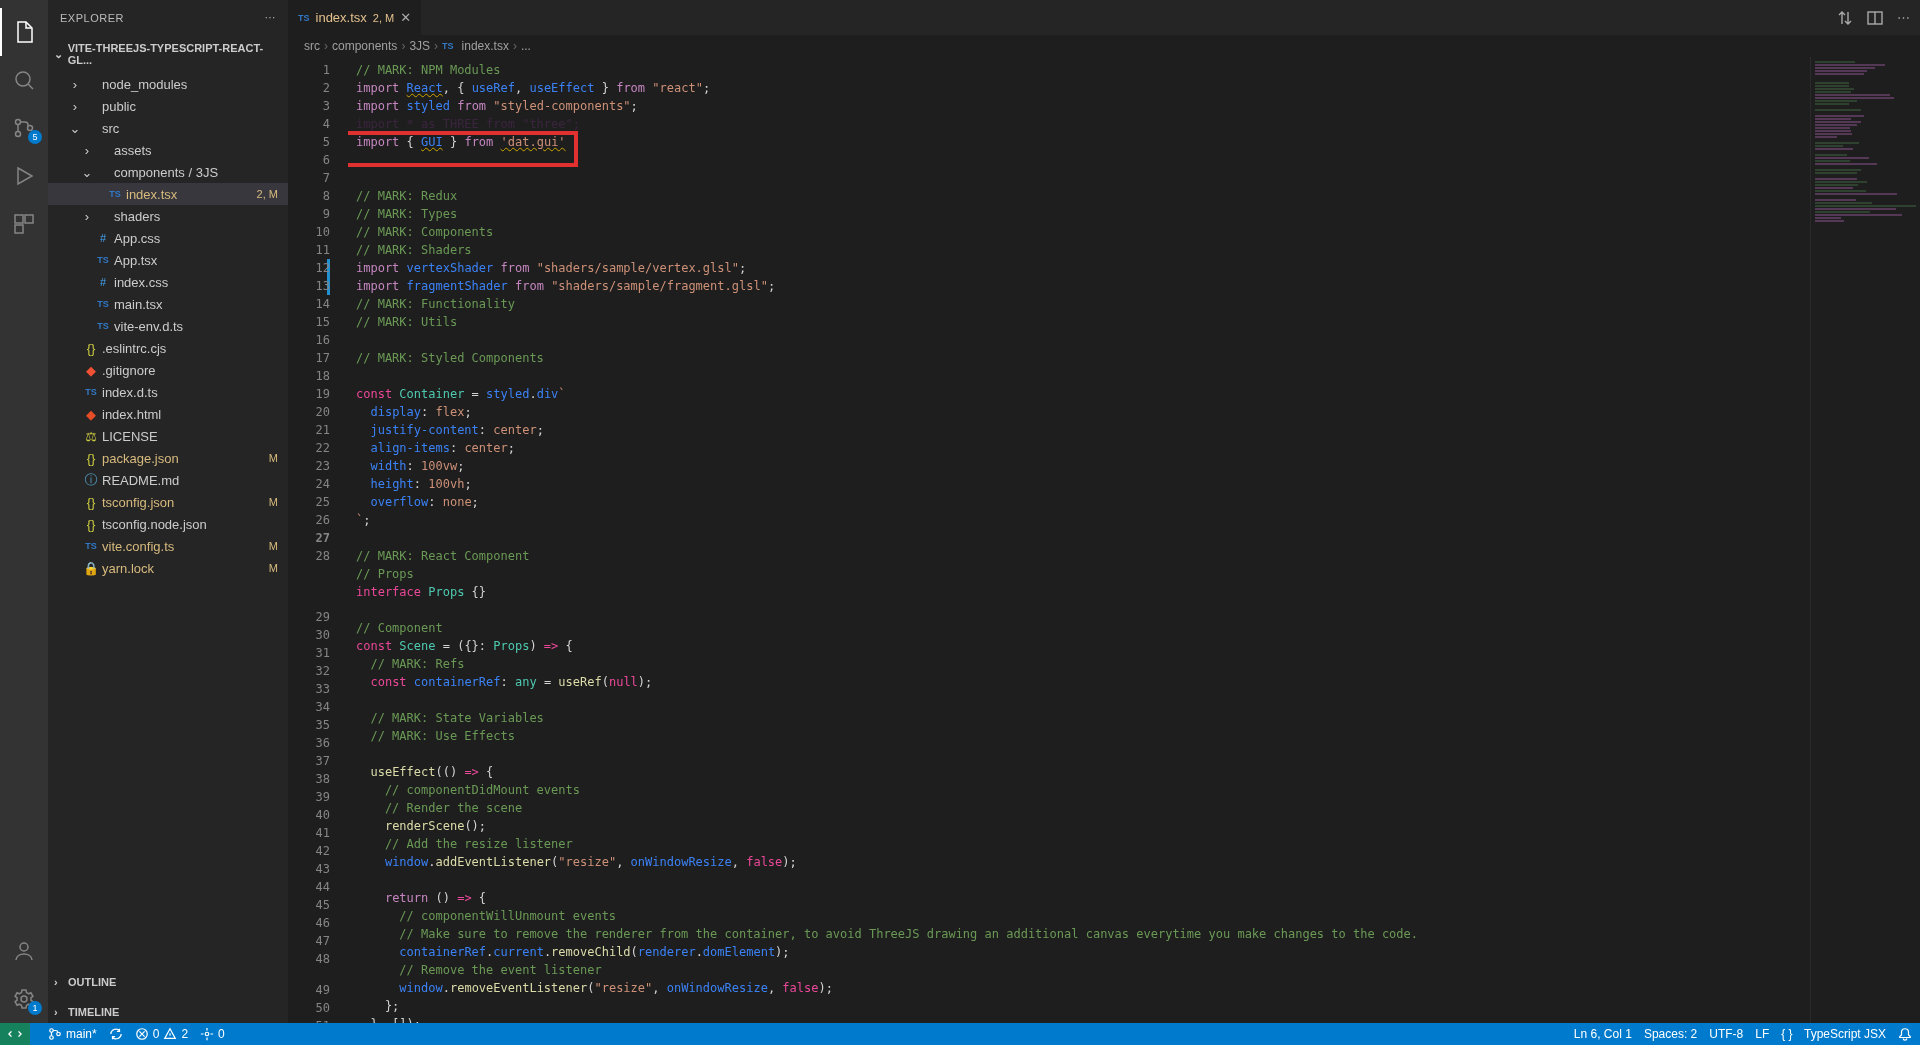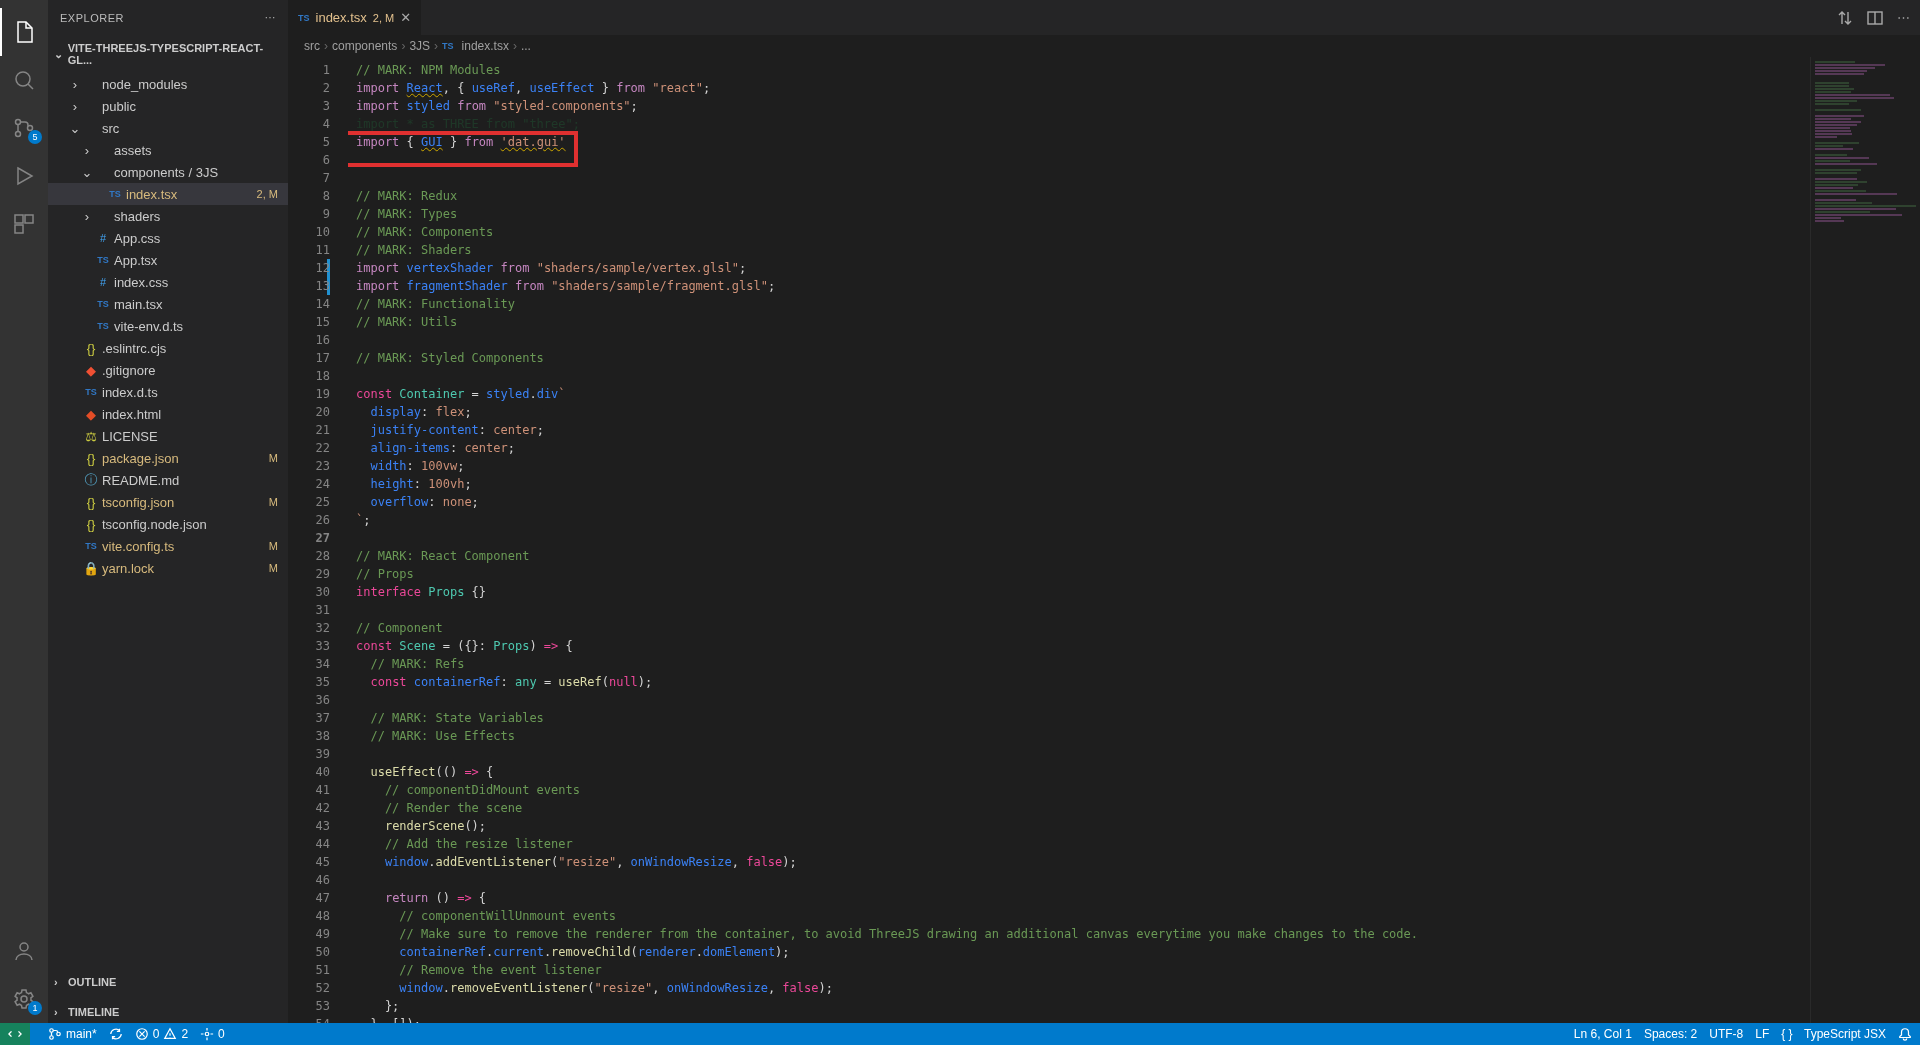--- a/index.html
+++ b/index.html
@@ -135,21 +135,21 @@
   z-index: 5;
 }
 .c-comment { color: #6a9955; }
 .c-keyword { color: #c586c0; }
 .c-var { color: #3b82f6; }
 .c-type { color: #4ec9b0; }
 .c-string { color: #ce9178; }
 .c-func { color: #dcdcaa; }
 .c-const { color: #ec4899; }
 .underline-warn { text-decoration: underline wavy #cca700; text-decoration-thickness:1px;}
-.dim { color:#22c55e; }
+.dim { color:#d946ef; }
 .gutter-mod { box-shadow: inset -3px 0 0 #2090d0; }
 
 .minimap {
   width: 110px; background: #1e1e1e;
   border-left: 1px solid #2a2a2a;
   position: relative;
   padding: 4px;
 }
 .mini-line { height: 2px; margin-bottom: 1px; background:#3a5a3a; opacity:0.6;}
 .mini-line.kw { background:#7a4a7a; }
@@ -451,41 +451,41 @@
           <div style="height: 18px;">19</div>
           <div style="height: 18px;">20</div>
           <div style="height: 18px;">21</div>
           <div style="height: 18px;">22</div>
           <div style="height: 18px;">23</div>
           <div style="height: 18px;">24</div>
           <div style="height: 18px;">25</div>
           <div style="height: 18px;">26</div>
           <div style="height: 18px; font-weight: bold;">27</div>
           <div style="height: 18px;">28</div>
-          <div style="height: 18px;">29</div>
+          <div style="height: 18px; margin-top: 43px;">29</div>
           <div style="height: 18px;">30</div>
           <div style="height: 18px;">31</div>
           <div style="height: 18px;">32</div>
           <div style="height: 18px;">33</div>
           <div style="height: 18px;">34</div>
           <div style="height: 18px;">35</div>
           <div style="height: 18px;">36</div>
           <div style="height: 18px;">37</div>
           <div style="height: 18px;">38</div>
           <div style="height: 18px;">39</div>
           <div style="height: 18px;">40</div>
           <div style="height: 18px;">41</div>
           <div style="height: 18px;">42</div>
           <div style="height: 18px;">43</div>
           <div style="height: 18px;">44</div>
           <div style="height: 18px;">45</div>
           <div style="height: 18px;">46</div>
           <div style="height: 18px;">47</div>
           <div style="height: 18px;">48</div>
-          <div style="height: 18px;">49</div>
+          <div style="height: 18px; margin-top: 13px;">49</div>
           <div style="height: 18px; text-align: right;">50</div>
           <div style="height: 18px;">51</div>
           <div style="height: 18px;">52</div>
           <div style="height: 18px;">53</div>
           <div style="height: 18px;">54</div>
         </div>
       <div class="code" id="code"><div class="code-line"><span class="c-comment">// MARK: NPM Modules</span></div><div class="code-line"><span class="c-keyword">import</span> <span class="c-var underline-warn">React</span>, { <span class="c-var">useRef</span>, <span class="c-var">useEffect</span> } <span class="c-keyword">from</span> <span class="c-string">"react"</span>;</div><div class="code-line"><span class="c-keyword">import</span> <span class="c-var">styled</span> <span class="c-keyword">from</span> <span class="c-string">"styled-components"</span>;</div><div class="code-line" style="opacity: 0.15;"><span class="dim">import * as THREE from "three";</span></div><div class="code-line" style="z-index: 2;"><span class="c-keyword">import</span> { <span class="c-var underline-warn">GUI</span> } <span class="c-keyword">from</span> <span class="c-string underline-warn">'dat.gui'</span><div class="hl-box"></div></div><div class="code-line"></div><div class="code-line"></div><div class="code-line"><span class="c-comment">// MARK: Redux</span></div><div class="code-line"><span class="c-comment">// MARK: Types</span></div><div class="code-line"><span class="c-comment">// MARK: Components</span></div><div class="code-line"><span class="c-comment">// MARK: Shaders</span></div><div class="code-line"><span class="c-keyword">import</span> <span class="c-var">vertexShader</span> <span class="c-keyword">from</span> <span class="c-string">"shaders/sample/vertex.glsl"</span>;</div><div class="code-line"><span class="c-keyword">import</span> <span class="c-var">fragmentShader</span> <span class="c-keyword">from</span> <span class="c-string">"shaders/sample/fragment.glsl"</span>;</div><div class="code-line"><span class="c-comment">// MARK: Functionality</span></div><div class="code-line"><span class="c-comment">// MARK: Utils</span></div><div class="code-line"></div><div class="code-line"><span class="c-comment">// MARK: Styled Components</span></div><div class="code-line"></div><div class="code-line"><span class="c-const">const</span> <span class="c-type">Container</span> = <span class="c-var">styled</span>.<span class="c-var">div</span><span class="c-string">`</span></div><div class="code-line">  <span class="c-var">display</span>: <span class="c-string">flex</span>;</div><div class="code-line">  <span class="c-var">justify-content</span>: <span class="c-string">center</span>;</div><div class="code-line">  <span class="c-var">align-items</span>: <span class="c-string">center</span>;</div><div class="code-line">  <span class="c-var">width</span>: <span class="c-string">100vw</span>;</div><div class="code-line">  <span class="c-var">height</span>: <span class="c-string">100vh</span>;</div><div class="code-line">  <span class="c-var">overflow</span>: <span class="c-string">none</span>;</div><div class="code-line"><span class="c-string">`</span>;</div><div class="code-line"></div><div class="code-line"><span class="c-comment">// MARK: React Component</span></div><div class="code-line"><span class="c-comment">// Props</span></div><div class="code-line"><span class="c-const">interface</span> <span class="c-type">Props</span> {}</div><div class="code-line"></div><div class="code-line"><span class="c-comment">// Component</span></div><div class="code-line"><span class="c-const">const</span> <span class="c-type">Scene</span> = ({}: <span class="c-type">Props</span>) <span class="c-const">=&gt;</span> {</div><div class="code-line"><span class="c-comment">  // MARK: Refs</span></div><div class="code-line">  <span class="c-const">const</span> <span class="c-var">containerRef</span>: <span class="c-type">any</span> = <span class="c-func">useRef</span>(<span class="c-const">null</span>);</div><div class="code-line"></div><div class="code-line"><span class="c-comment">  // MARK: State Variables</span></div><div class="code-line"><span class="c-comment">  // MARK: Use Effects</span></div><div class="code-line"></div><div class="code-line">  <span class="c-func">useEffect</span>(() <span class="c-const">=&gt;</span> {</div><div class="code-line"><span class="c-comment">    // componentDidMount events</span></div><div class="code-line"><span class="c-comment">    // Render the scene</span></div><div class="code-line">    <span class="c-func">renderScene</span>();</div><div class="code-line"><span class="c-comment">    // Add the resize listener</span></div><div class="code-line">    <span class="c-var">window</span>.<span class="c-func">addEventListener</span>(<span class="c-string">"resize"</span>, <span class="c-var">onWindowResize</span>, <span class="c-const">false</span>);</div><div class="code-line"></div><div class="code-line">    <span class="c-keyword">return</span> () <span class="c-const">=&gt;</span> {</div><div class="code-line"><span class="c-comment">      // componentWillUnmount events</span></div><div class="code-line"><span class="c-comment">      // Make sure to remove the renderer from the container, to avoid ThreeJS drawing an additional canvas everytime you make changes to the code.</span></div><div class="code-line">      <span class="c-var">containerRef</span>.<span class="c-var">current</span>.<span class="c-func">removeChild</span>(<span class="c-var">renderer</span>.<span class="c-var">domElement</span>);</div><div class="code-line"><span class="c-comment">      // Remove the event listener</span></div><div class="code-line">      <span class="c-var">window</span>.<span class="c-func">removeEventListener</span>(<span class="c-string">"resize"</span>, <span class="c-var">onWindowResize</span>, <span class="c-const">false</span>);</div><div class="code-line">    };</div><div class="code-line">  }, []);</div></div>
       <div class="minimap" id="minimap">
           <div class="mini-line " style="width: 40%;"></div>
           <div class="mini-line kw" style="width: 69%;"></div>

